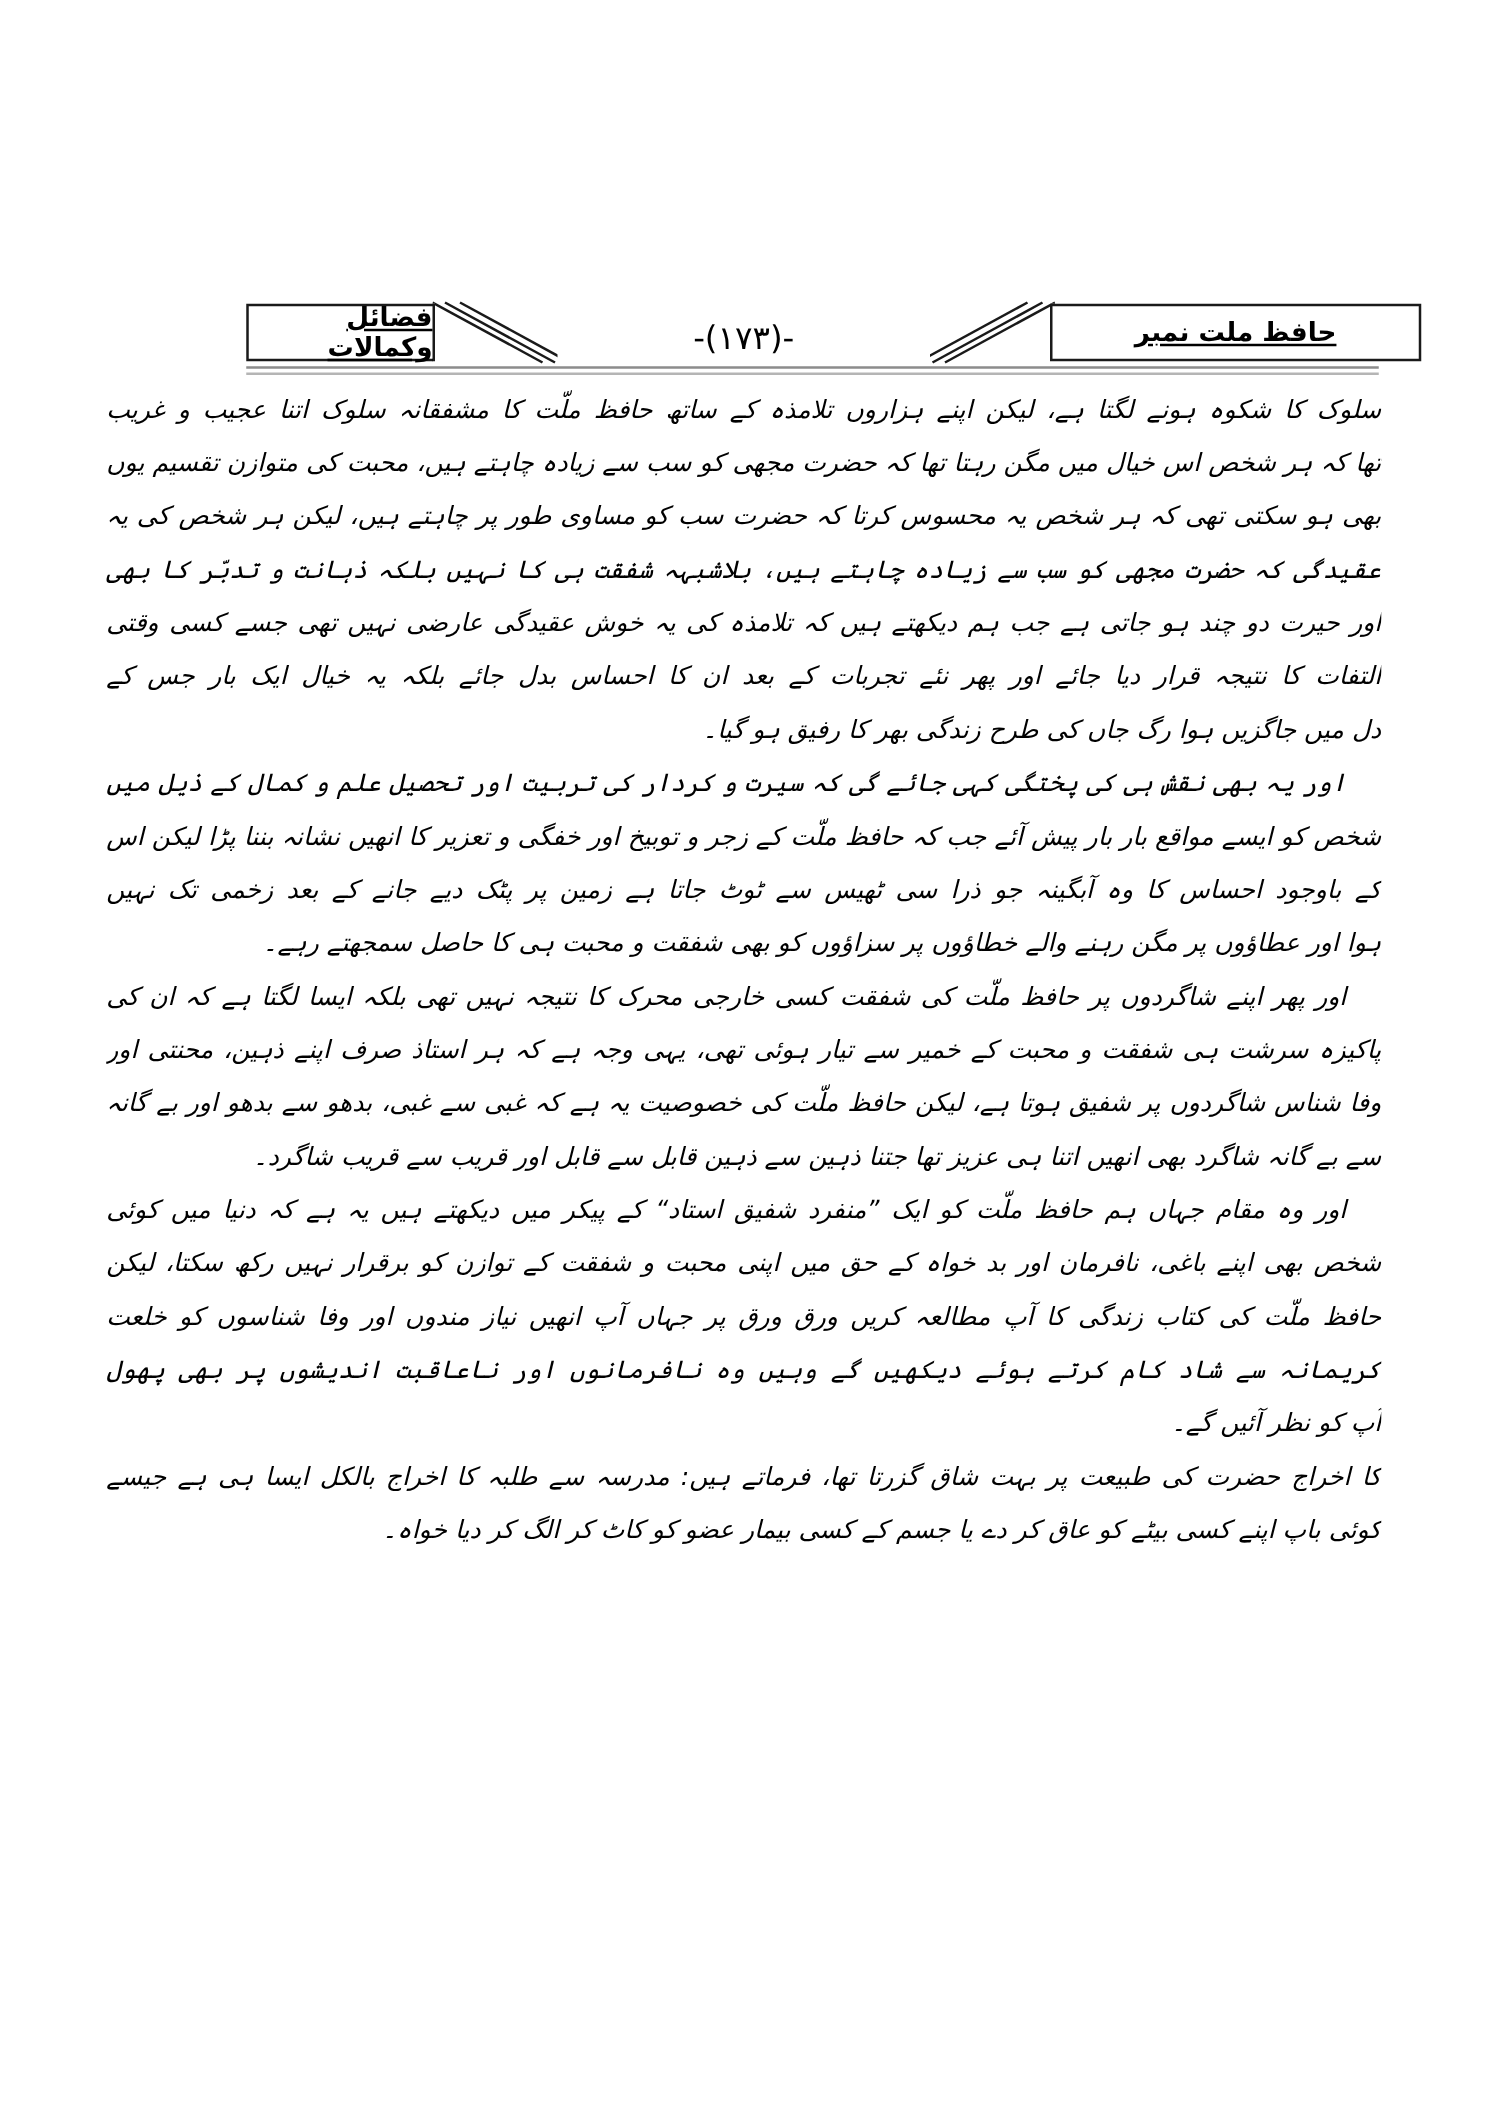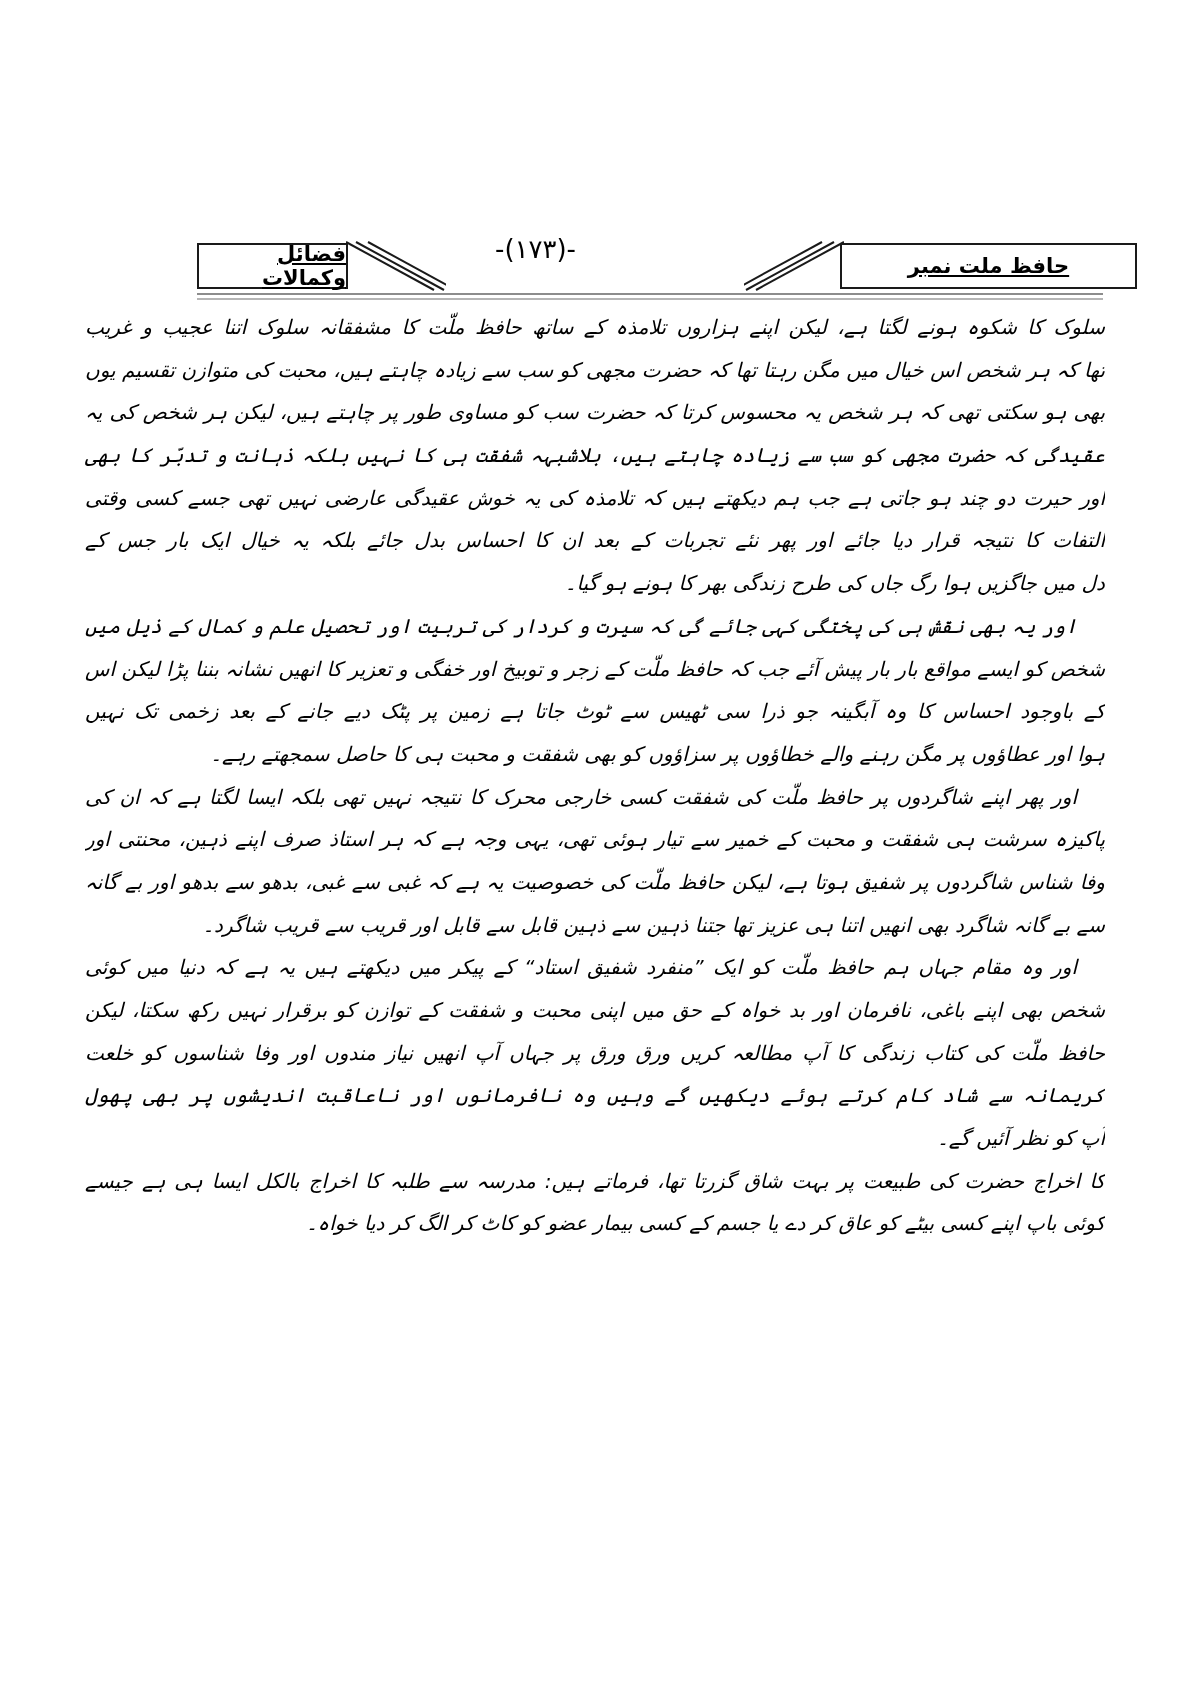--- a/index.html
+++ b/index.html
@@ -36,21 +36,22 @@
     box-sizing:content-box;
     z-index:1;
   }
   .speed-lines{
     position:absolute; top:240px; height:54px; width:100px; z-index:1;
   }
   .speed-lines.for-left{ left:346px; }
   .speed-lines.for-right{ left:744px; }
   .page-num{
     position:absolute;
-    top:234px; left:495px; width:200px;
+    top:256px; left:495px; width:200px;
+    text-align:center;
     font-size:26px;
     direction:ltr;
   }
   
   .text-body{
     position:absolute;
     top:306px; left:85px;
     width:1020px;
     direction:rtl;
     font-size:20px;
@@ -101,21 +102,21 @@
   <div class="hdr-rule"></div>
 
   <div class="text-body">
       <div class="para">
         <div class="line first">سلوک کا شکوہ ہونے لگتا ہے، لیکن اپنے ہزاروں تلامذہ کے ساتھ حافظ ملّت کا مشفقانہ سلوک اتنا عجیب و غریب</div>
         <div class="line">تھا کہ ہر شخص اس خیال میں مگن رہتا تھا کہ حضرت مجھی کو سب سے زیادہ چاہتے ہیں، محبت کی متوازن تقسیم یوں</div>
         <div class="line">بھی ہو سکتی تھی کہ ہر شخص یہ محسوس کرتا کہ حضرت سب کو مساوی طور پر چاہتے ہیں، لیکن ہر شخص کی یہ خوش</div>
         <div class="line">عقیدگی کہ حضرت مجھی کو سب سے زیادہ چاہتے ہیں، بلاشبہہ شفقت ہی کا نہیں بلکہ ذہانت و تدبّر کا بھی کمال ہے</div>
         <div class="line">اور حیرت دو چند ہو جاتی ہے جب ہم دیکھتے ہیں کہ تلامذہ کی یہ خوش عقیدگی عارضی نہیں تھی جسے کسی وقتی</div>
         <div class="line">التفات کا نتیجہ قرار دیا جائے اور پھر نئے تجربات کے بعد ان کا احساس بدل جائے بلکہ یہ خیال ایک بار جس کے</div>
-        <div class="line last">دل میں جاگزیں ہوا رگ جاں کی طرح زندگی بھر کا ہونے ہو گیا۔</div>
+        <div class="line last">دل میں جاگزیں ہوا رگ جاں کی طرح زندگی بھر کا رفیق ہو گیا۔</div>
       </div>
       <div class="para indent">
         <div class="line first">اور یہ بھی نقش ہی کی پختگی کہی جائے گی کہ سیرت و کردار کی تربیت اور تحصیل علم و کمال کے ذیل میں ہر</div>
         <div class="line">شخص کو ایسے مواقع بار بار پیش آئے جب کہ حافظ ملّت کے زجر و توبیخ اور خفگی و تعزیر کا انھیں نشانہ بننا پڑا لیکن اس</div>
         <div class="line">کے باوجود احساس کا وہ آبگینہ جو ذرا سی ٹھیس سے ٹوٹ جاتا ہے زمین پر پٹک دیے جانے کے بعد زخمی تک نہیں</div>
         <div class="line last">ہوا اور عطاؤوں پر مگن رہنے والے خطاؤوں پر سزاؤوں کو بھی شفقت و محبت ہی کا حاصل سمجھتے رہے۔</div>
       </div>
       <div class="para indent">
         <div class="line first">اور پھر اپنے شاگردوں پر حافظ ملّت کی شفقت کسی خارجی محرک کا نتیجہ نہیں تھی بلکہ ایسا لگتا ہے کہ ان کی</div>
         <div class="line">پاکیزہ سرشت ہی شفقت و محبت کے خمیر سے تیار ہوئی تھی، یہی وجہ ہے کہ ہر استاذ صرف اپنے ذہین، محنتی اور</div>

